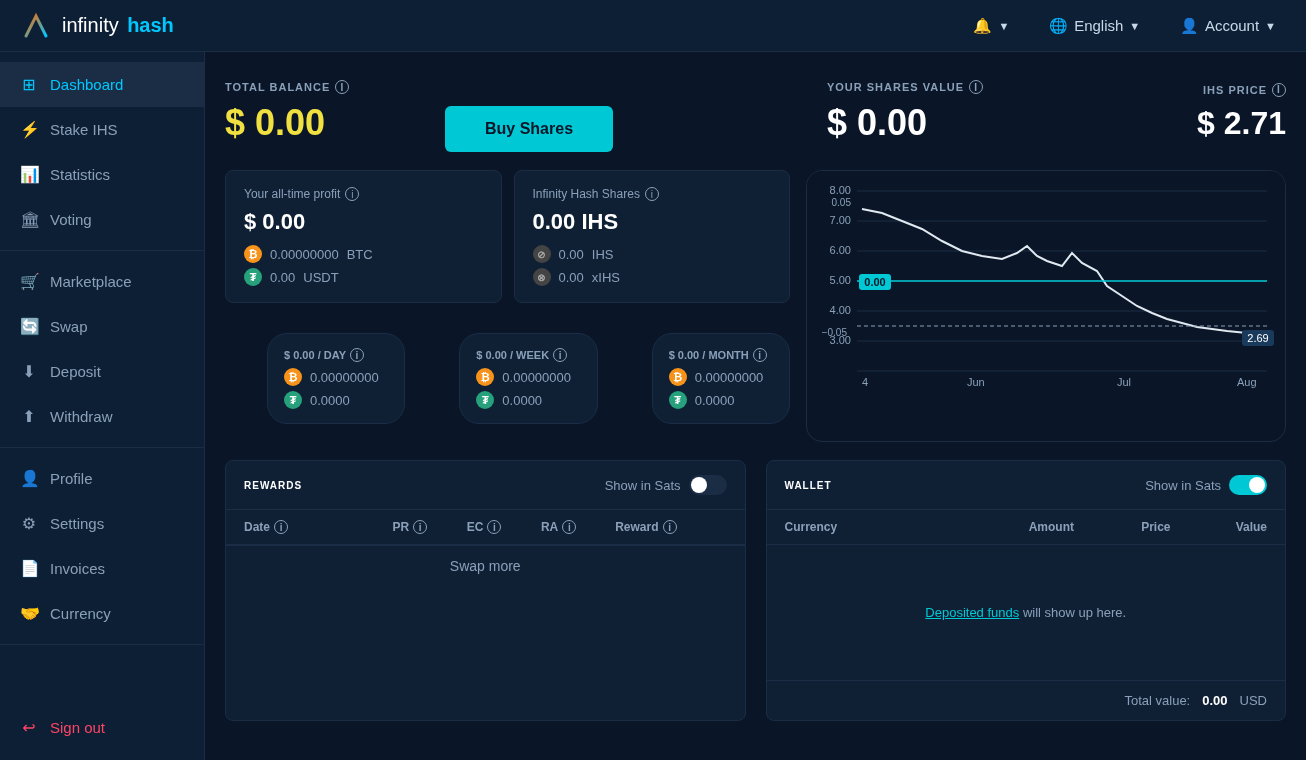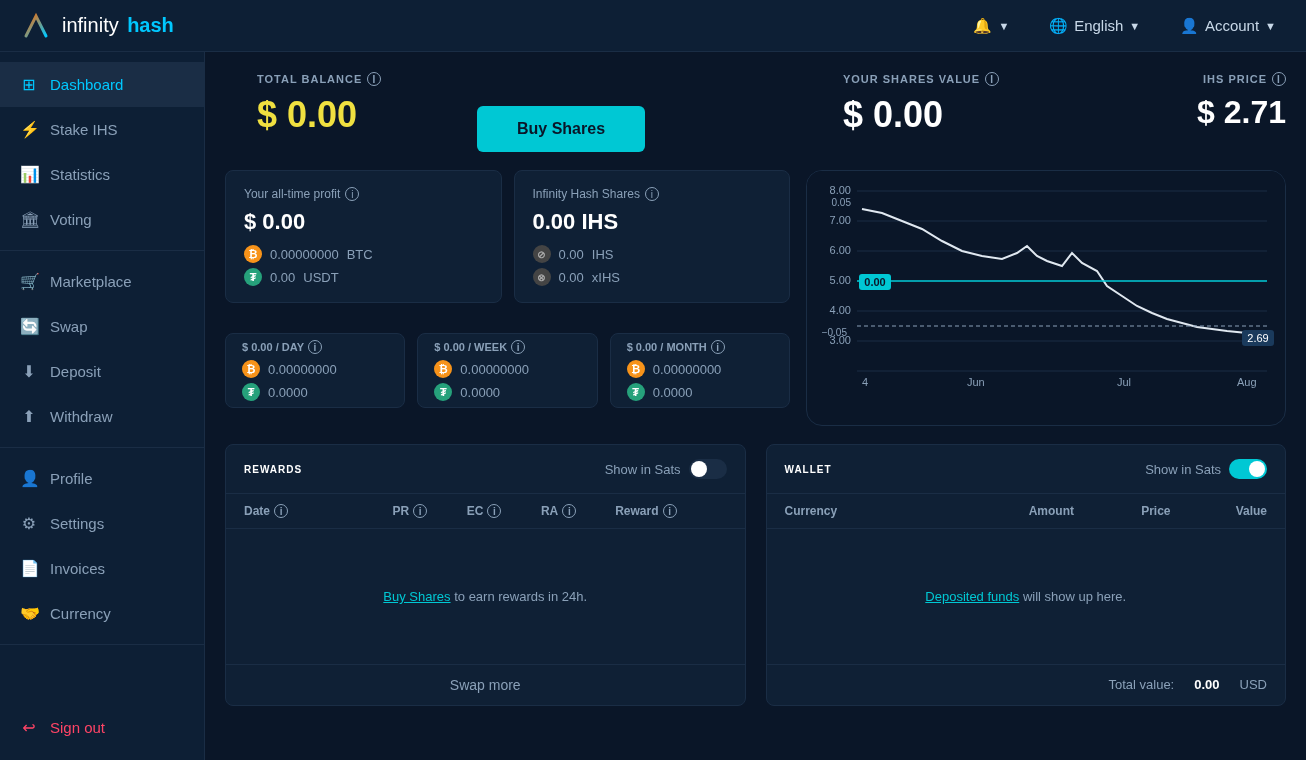--- a/index.html
+++ b/index.html
@@ -156,23 +156,24 @@
 
     
     .earnings-row {
       display: flex;
       gap: 12px;
       margin-bottom: 18px;
     }
     .earn-card {
       background: #0f2035;
       border: 1px solid #1a2d45;
-      border-radius: 8px;
-      padding: 6px 16px;
+      border-radius: 20px;
+      padding: 14px 16px;
       flex: 1;
+      margin-left: 42px;
     }
     .earn-title {
       font-size: 11px;
       color: #8aa0b8;
       display: flex;
       align-items: center;
       gap: 4px;
       margin-bottom: 6px;
       font-weight: 600;
     }
@@ -250,21 +251,21 @@
       padding: 12px 18px;
       text-align: center;
       font-size: 14px;
       color: #8aa0b8;
       cursor: pointer;
     }
     .wallet-footer {
       display: flex;
       align-items: center;
       justify-content: flex-end;
-      gap: 20px;
+      gap: 12px;
       font-size: 13px;
       color: #8aa0b8;
     }
     .wallet-footer-value { color: #fff; font-weight: 600; }
     .info-icon {
       width: 14px;
       height: 14px;
       border-radius: 50%;
       border: 1px solid #8aa0b8;
       display: inline-flex;
@@ -382,21 +383,21 @@
     </div>
     <hr class="sidebar-divider">
     <div class="sidebar-item sign-out">
       <span class="sidebar-icon">↩</span>
       <span>Sign out</span>
     </div>
   </div>
 
   <div class="content">
 
-    <div style="display:flex; gap:20px; margin-bottom:18px; align-items:flex-start;margin-left:32px;">
+    <div style="display:flex; gap:20px; margin-bottom:18px; align-items:center;">
 
       <div style="min-width:200px;">
         <div class="stat-label">
           <span>TOTAL BALANCE</span>
           <span class="info-icon">i</span>
         </div>
         <div class="stat-value">$ 0.00</div>
       </div>
 
       <div style="display:flex; align-items:center; padding-top:28px;">
@@ -587,24 +588,20 @@
           </div>
           <div class="th col-ra">
             <span>RA</span>
               <span class="info-icon">i</span>
           </div>
           <div class="th col-reward">
             <span>Reward</span>
               <span class="info-icon">i</span>
           </div>
         </div>
-        <div class="empty-message">
-          <a>Buy Shares</a>
-          <span>to earn rewards in 24h.</span>
-        </div>
         <div class="section-footer">Swap more</div>
       </div>
 
       <div class="wallet-section">
         <div class="section-header">
           <span class="section-title">WALLET</span>
           <div class="show-sats">
             <span>Show in Sats</span>
             <div class="toggle on">
               <div class="toggle-knob"></div>

